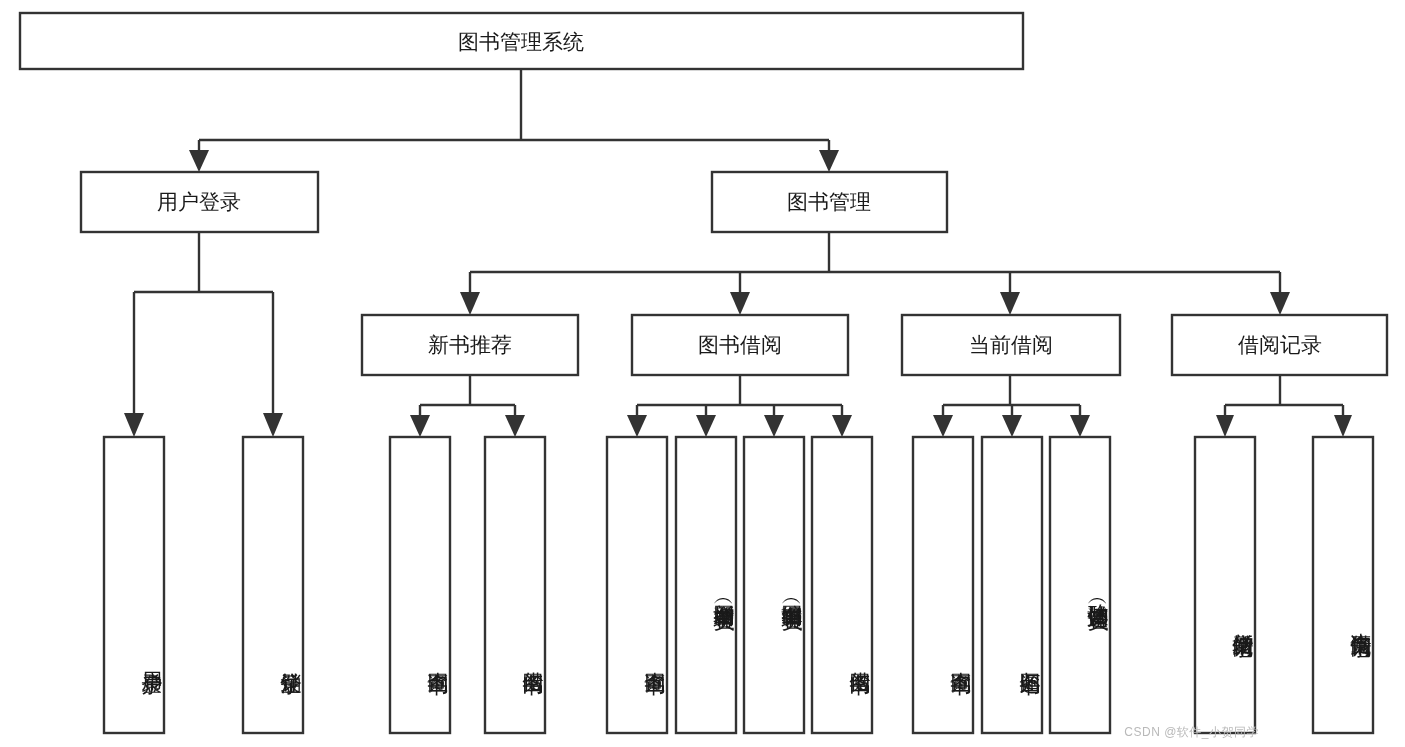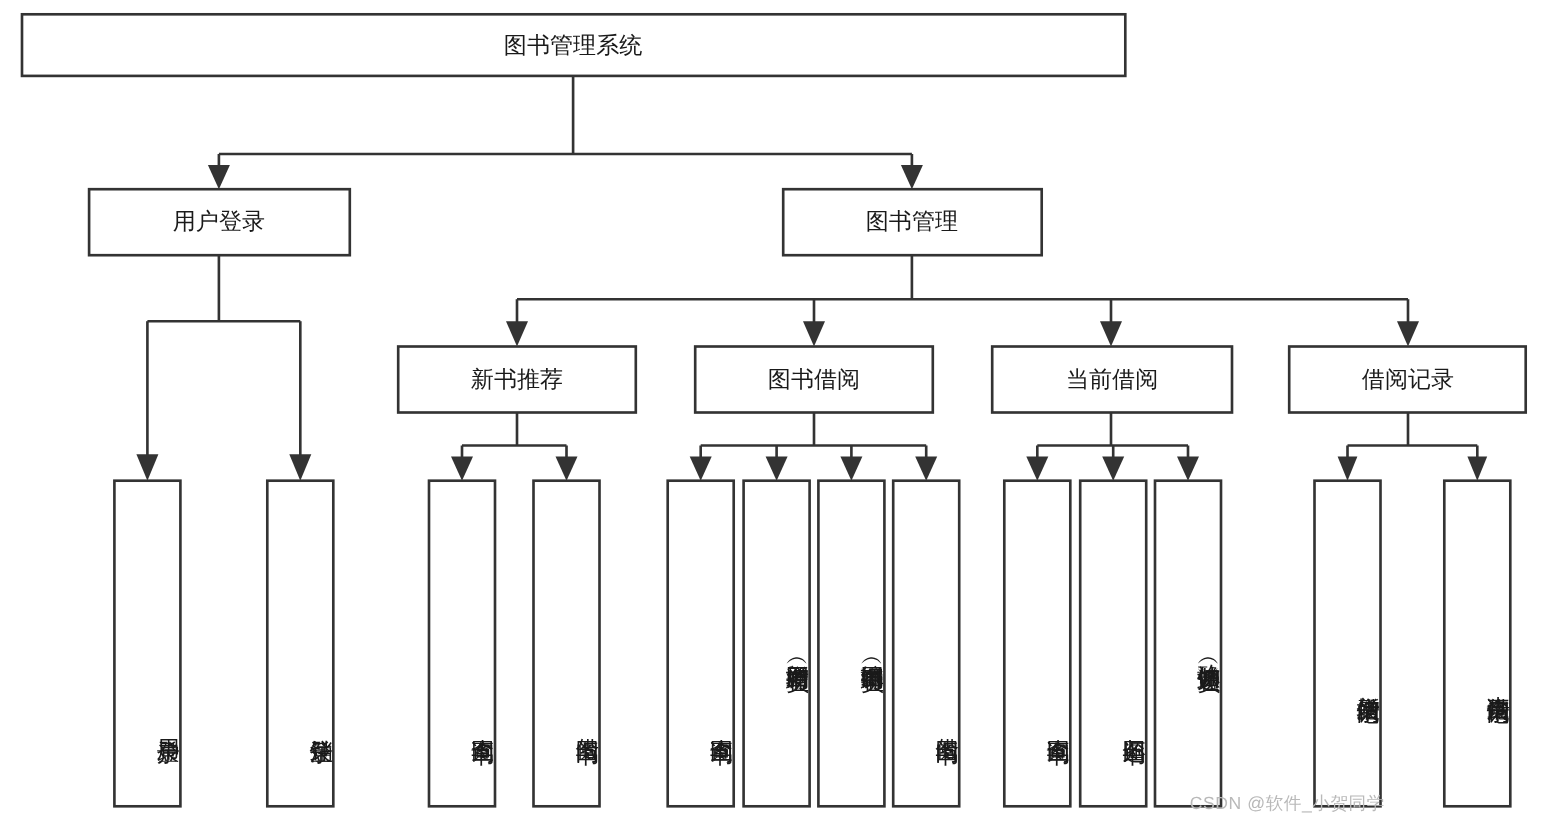--- a/index.html
+++ b/index.html
@@ -62,21 +62,21 @@
     color: #1a1a1a;
     letter-spacing: 1px;
     white-space: nowrap;
     pointer-events: none;
   }
   .watermark {
     position: absolute;
     right: 8px;
     bottom: 6px;
     font-family: "Liberation Sans", "DejaVu Sans", sans-serif;
-    font-size: 16px;
+    font-size: 12px;
     color: #b9b9b9;
     white-space: nowrap;
     letter-spacing: 0.5px;
   }
 </style>
 </head>
 <body>
 
 <div id="diagram-root">
 

